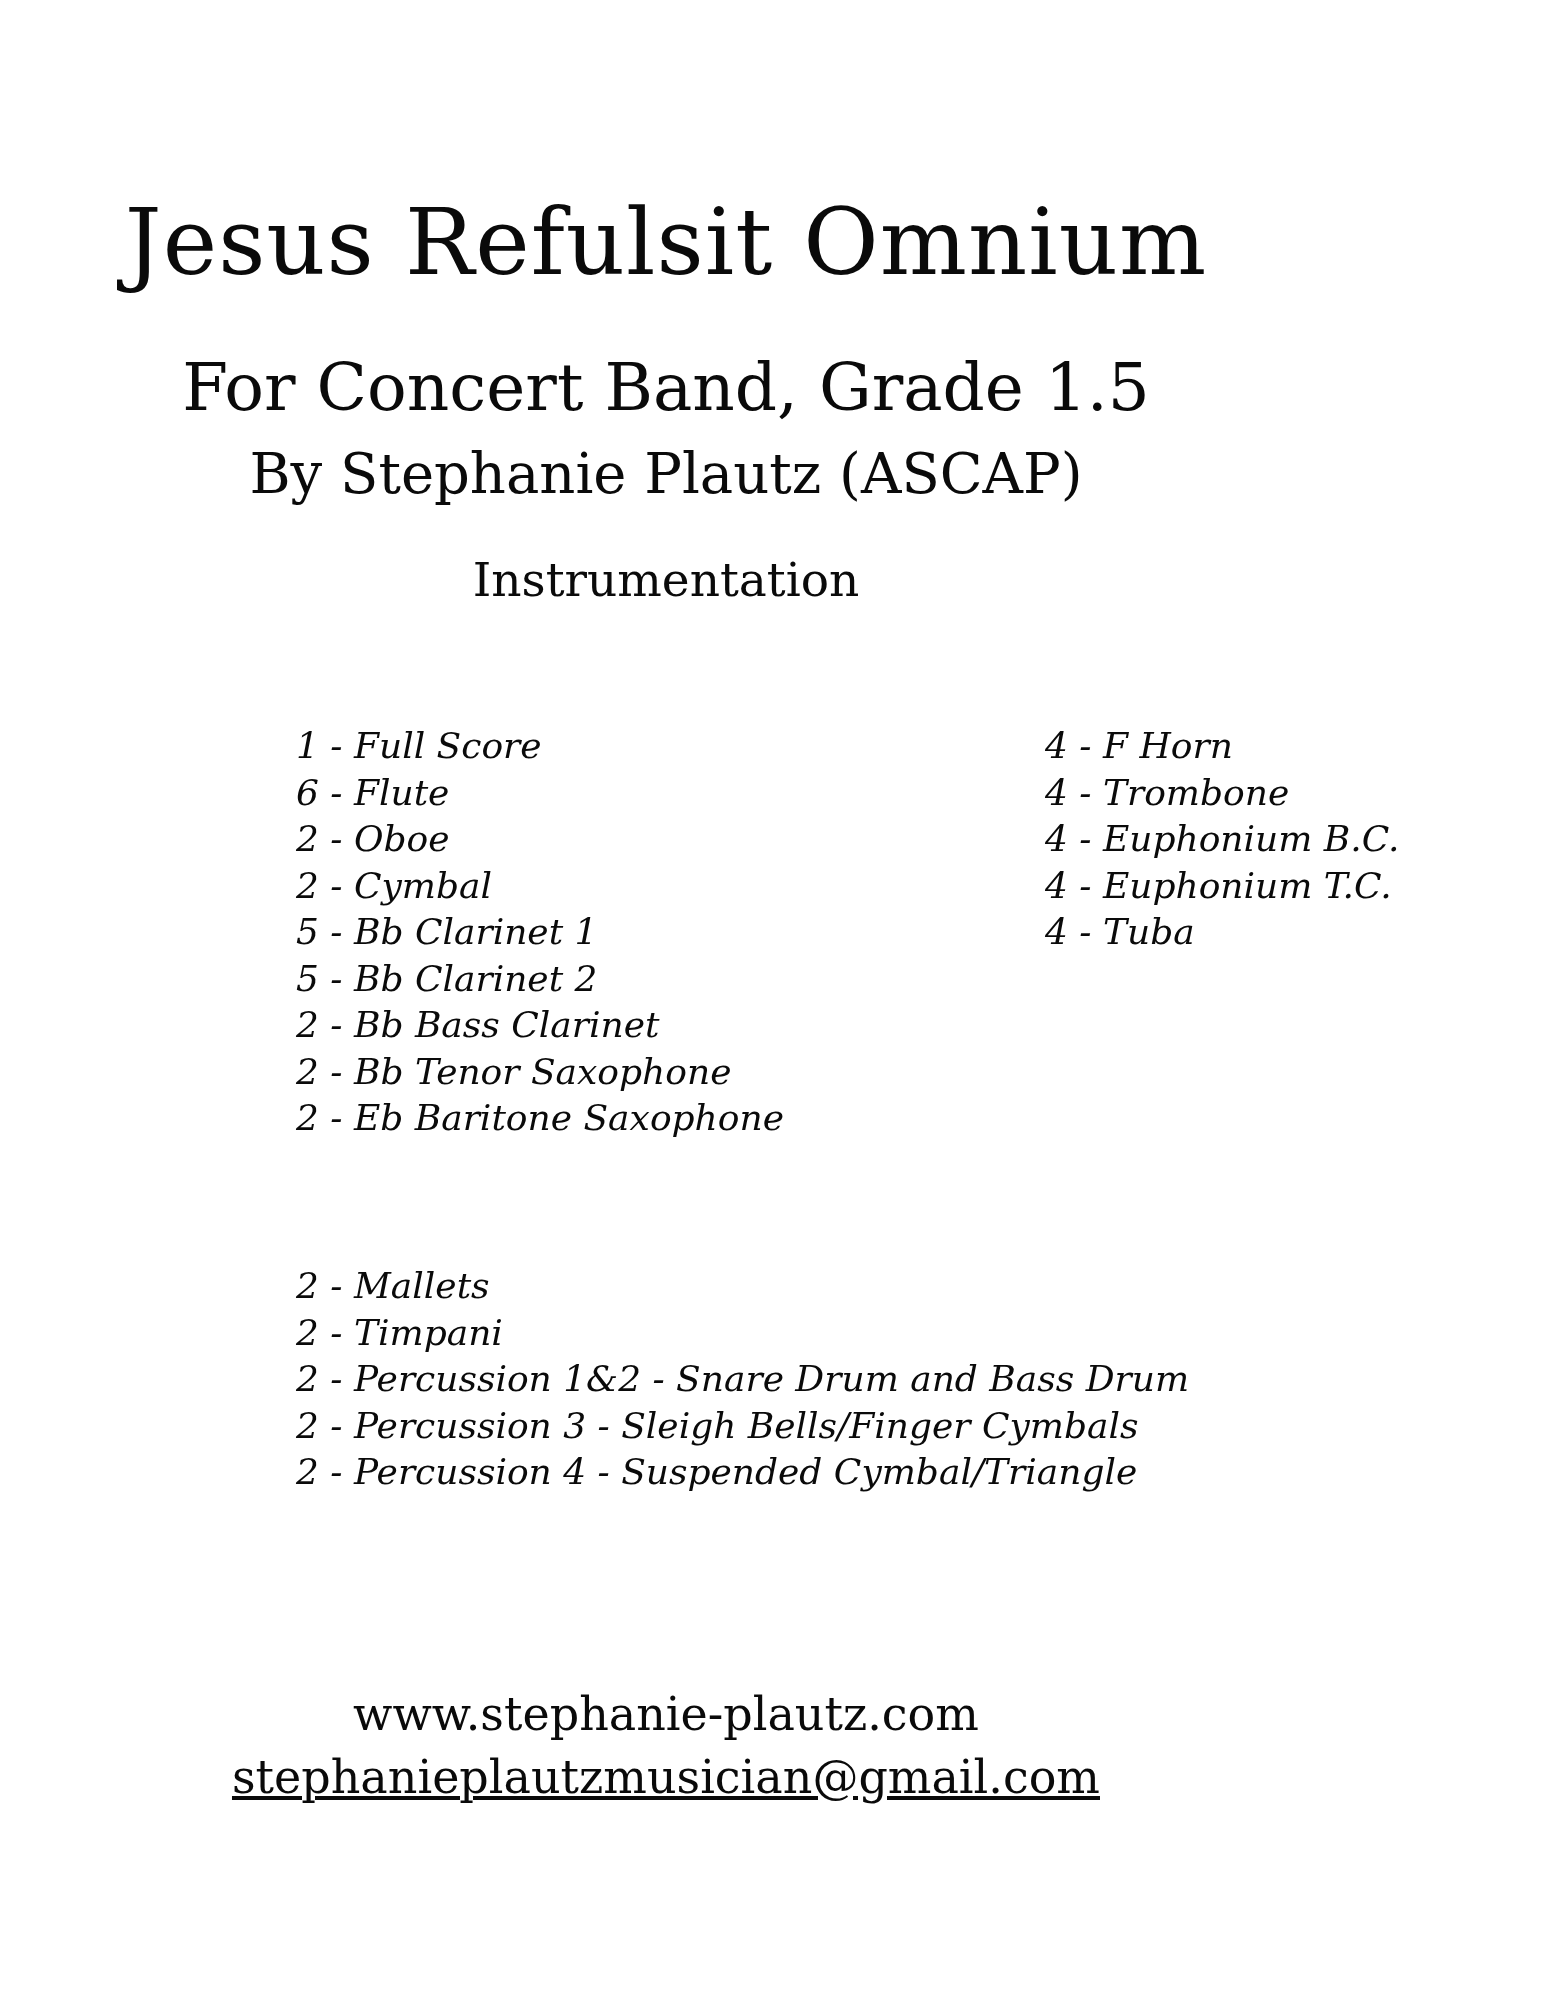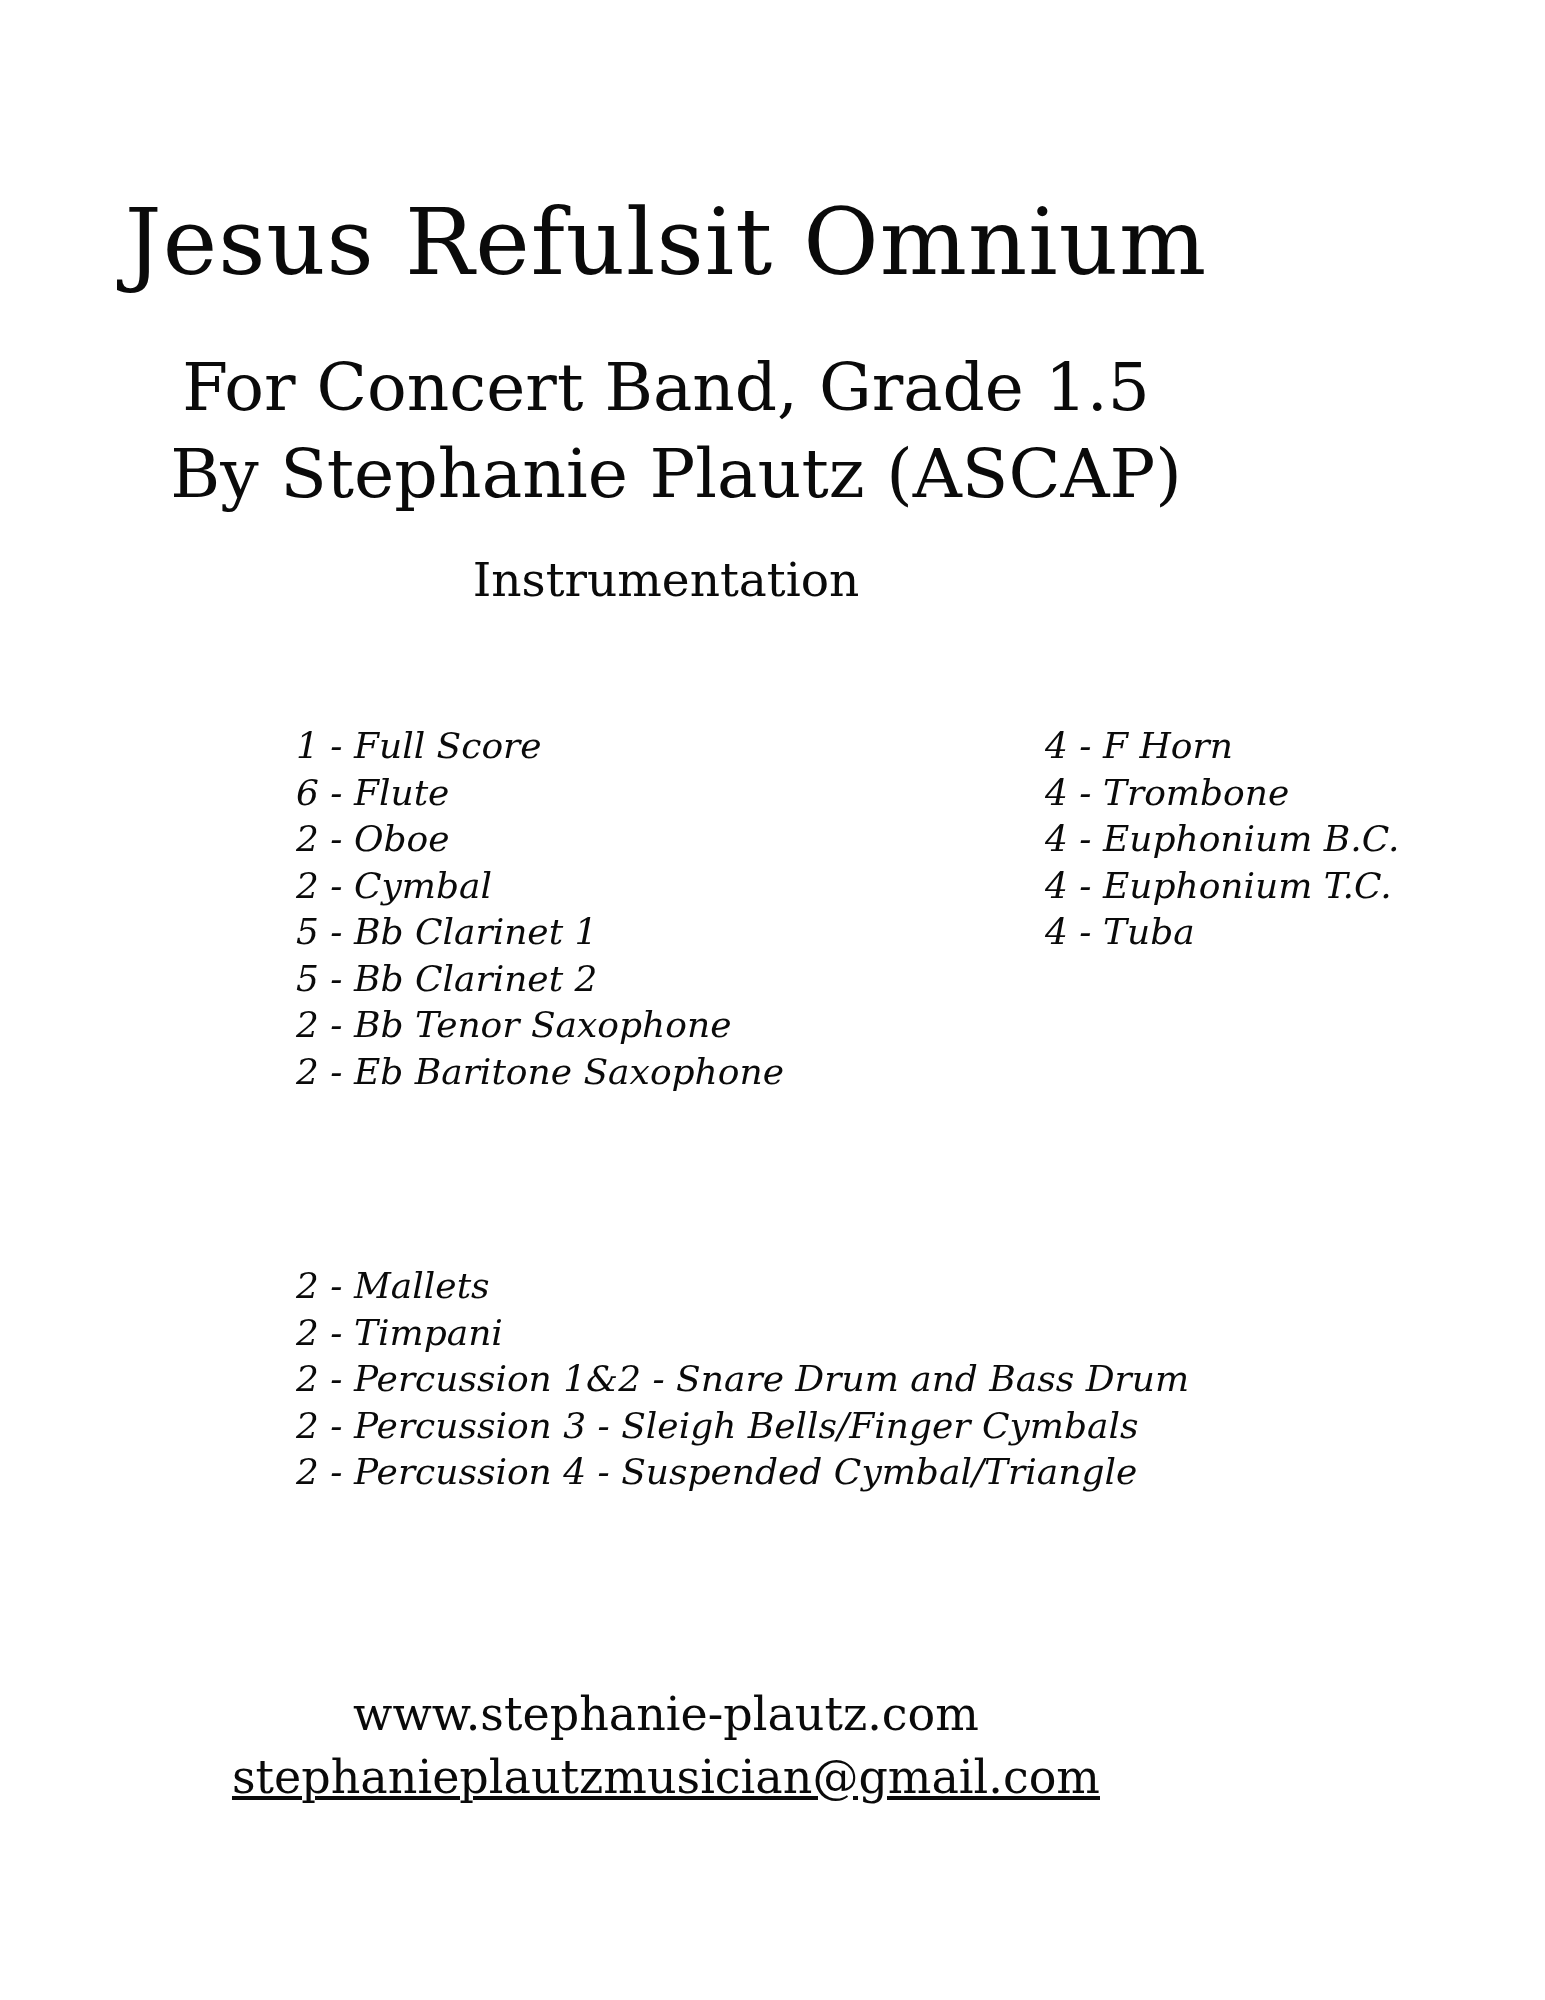--- a/index.html
+++ b/index.html
@@ -2,21 +2,21 @@
 <html><head>
 <meta charset="utf-8">
 <style>
   html, body { margin: 0; padding: 0; background: #ffffff; }
   body { width: 1545px; height: 2000px; position: relative; overflow: hidden;
          font-family: "DejaVu Serif", "Liberation Serif", serif; color: #0a0a0a; }
   .abs { position: absolute; white-space: nowrap; }
   .center { left: 0; width: 1332px; text-align: center; }
   .title { top: 188px; font-size: 92px; line-height: 110px; letter-spacing: 1px; }
   .subtitle { top: 348px; font-size: 66px; line-height: 80px; }
-  .byline { top: 440px; font-size: 68px; line-height: 68px; margin-left: 10px; }
+  .byline { top: 440px; font-size: 56px; line-height: 68px; }
   .section { top: 550px; font-size: 47px; line-height: 60px; }
   .list { list-style: none; margin: 0; padding: 0; font-style: italic; }
   .list li { font-size: 36px; line-height: 46.5px; height: 46.5px; }
   .col-left { left: 296px; top: 723px; }
   .col-right { left: 1045px; top: 723px; }
   .col-perc { left: 296px; top: 1263px; }
   .contact-web { top: 1683px; font-size: 46px; line-height: 62px; }
   .contact-mail { top: 1746px; font-size: 46px; line-height: 62px; text-decoration: underline; }
   .num::after { content: " - "; }
 </style>
@@ -29,20 +29,21 @@
   <div class="abs center byline">By Stephanie Plautz (ASCAP)</div>
   <div class="abs center section">Instrumentation</div>
 
   <ul class="abs list col-left">
     <li><span class="num">1</span><span>Full Score</span></li>
     <li><span class="num">6</span><span>Flute</span></li>
     <li><span class="num">2</span><span>Oboe</span></li>
     <li><span class="num">2</span><span>Cymbal</span></li>
     <li><span class="num">5</span><span>Bb Clarinet 1</span></li>
     <li><span class="num">5</span><span>Bb Clarinet 2</span></li>
+    <li><span class="num">2</span><span>Bb Bass Clarinet</span></li>
     <li><span class="num">2</span><span>Bb Tenor Saxophone</span></li>
     <li><span class="num">2</span><span>Eb Baritone Saxophone</span></li>
   </ul>
 
   <ul class="abs list col-right">
     <li><span class="num">4</span><span>F Horn</span></li>
     <li><span class="num">4</span><span>Trombone</span></li>
     <li><span class="num">4</span><span>Euphonium B.C.</span></li>
     <li><span class="num">4</span><span>Euphonium T.C.</span></li>
     <li><span class="num">4</span><span>Tuba</span></li>

